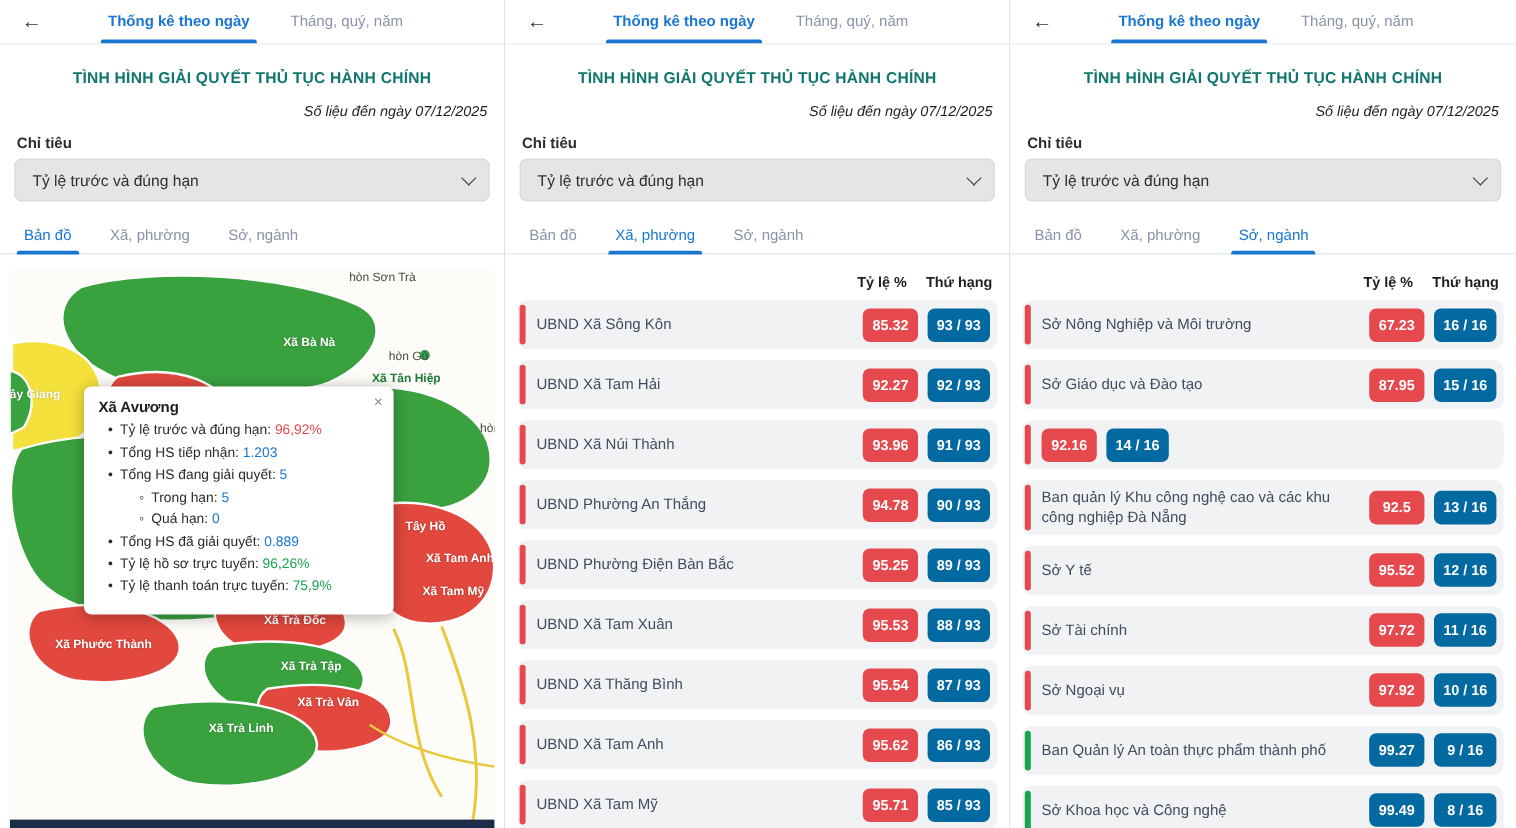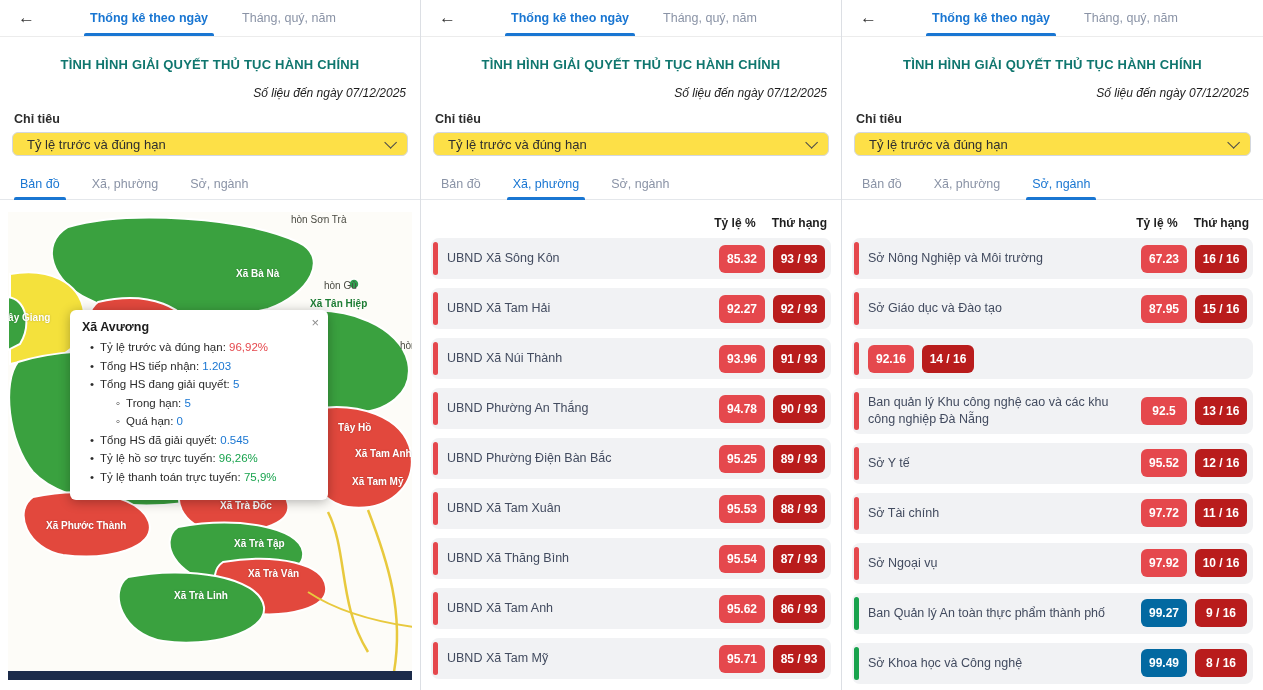--- a/index.html
+++ b/index.html
@@ -22,44 +22,44 @@
   .toptabs { display:flex; gap:22px; }
   .toptab { display:flex; align-items:center; padding:0 6px; font-size:12.5px; color:#8a93a6; position:relative; cursor:pointer; white-space:nowrap; }
   .toptab.active { color:#1976d2; font-weight:bold; }
   .toptab.active::after { content:""; position:absolute; left:0; right:0; bottom:0; height:3px; background:#1976d2; border-radius:2px 2px 0 0; }
 
   
   .page-title { text-align:center; font-weight:bold; color:#0f766e; font-size:13px; padding:20px 12px 0; letter-spacing:.2px; }
   .as-of { text-align:right; font-style:italic; font-size:12px; color:#1d1d1d; padding:14px 14px 0; }
   .crit-label { font-size:12.5px; font-weight:bold; color:#2c2c2c; padding:12px 14px 6px; }
   .select {
-    margin:0 12px; border:1px solid #d3d7de; border-radius:6px; height:24px;
+    margin:0 12px; border:1px solid #d3d7de; border-radius:6px; height:36px;
     display:flex; align-items:center; justify-content:space-between;
-    padding:0 14px; font-size:13px; color:#2f2f2f; cursor:pointer; background:#fde047;
+    padding:0 14px; font-size:13px; color:#2f2f2f; cursor:pointer; background:#e5e5e5;
   }
   .chev { width:9px; height:9px; border-right:1.8px solid #4a4a4a; border-bottom:1.8px solid #4a4a4a; transform:rotate(45deg) translateY(-3px); }
 
   .viewtabs { display:flex; gap:8px; margin-top:12px; padding:0 8px; border-bottom:1px solid #e4e7eb; }
   .viewtab { font-size:12.5px; color:#8a93a6; padding:9px 12px 8px; position:relative; cursor:pointer; white-space:nowrap; }
   .viewtab.active { color:#1976d2; }
   .viewtab.active::after { content:""; position:absolute; left:6px; right:6px; bottom:-1px; height:3px; background:#1976d2; border-radius:2px 2px 0 0; }
 
   
   .list-head { display:flex; justify-content:flex-end; gap:16px; padding:16px 14px 8px; font-size:12px; font-weight:bold; color:#1e1e1e; }
   .rows { padding:0 10px; display:flex; flex-direction:column; gap:9px; }
   .row {
     background:#f1f2f4; border-radius:8px; display:flex; align-items:center;
     min-height:41px; padding:6px 6px 6px 16px; position:relative; cursor:pointer;
   }
   .row::before { content:""; position:absolute; left:2px; top:4px; bottom:4px; width:5px; border-radius:5px; background:#e5484d; }
   .row.green::before { background:#18a34d; }
   .row-name { flex:1; font-size:12.5px; color:#424b5f; padding-right:8px; line-height:1.35; }
   .badge-rate { min-width:46px; text-align:center; background:#e5484d; color:#fff; font-weight:bold; font-size:12px; border-radius:6px; padding:7px 5px; }
   .row.green .badge-rate { background:#0369a1; }
-  .badge-rank { min-width:52px; text-align:center; background:#b91c1c; color:#fff; font-weight:bold; font-size:12px; border-radius:6px; padding:7px 5px; margin-left:8px; }
+  .badge-rank { min-width:52px; text-align:center; background:#0369a1; color:#fff; font-weight:bold; font-size:12px; border-radius:6px; padding:7px 5px; margin-left:8px; }
 
   
   .map-wrap { position:relative; margin:12px 8px 0; height:468px; background:#fdfcf8; overflow:hidden; }
   .map-svg { position:absolute; left:0; top:0; }
   .map-label { position:absolute; font-size:10px; white-space:nowrap; pointer-events:none; }
   .ml-white { color:#fff; font-weight:bold; text-shadow:0 0 2px rgba(0,0,0,.25); }
   .ml-dark { color:#4a4a42; }
   .ml-green { color:#1e7d35; font-weight:bold; }
 
   .tooltip {
@@ -168,21 +168,21 @@
         <div class="tt-line">
           <span class="tt-b">•</span><span>Tổng HS đang giải quyết:</span> <span class="tt-val blue">5</span>
         </div>
         <div class="tt-line sub">
           <span class="tt-b">◦</span><span>Trong hạn:</span> <span class="tt-val blue">5</span>
         </div>
         <div class="tt-line sub">
           <span class="tt-b">◦</span><span>Quá hạn:</span> <span class="tt-val blue">0</span>
         </div>
         <div class="tt-line">
-          <span class="tt-b">•</span><span>Tổng HS đã giải quyết:</span> <span class="tt-val blue">0.545</span>
+          <span class="tt-b">•</span><span>Tổng HS đã giải quyết:</span> <span class="tt-val blue">0.889</span>
         </div>
         <div class="tt-line">
           <span class="tt-b">•</span><span>Tỷ lệ hồ sơ trực tuyến:</span> <span class="tt-val green">96,26%</span>
         </div>
         <div class="tt-line">
           <span class="tt-b">•</span><span>Tỷ lệ thanh toán trực tuyến:</span> <span class="tt-val green">75,9%</span>
         </div>
       </div>
     </div>
   </div>

